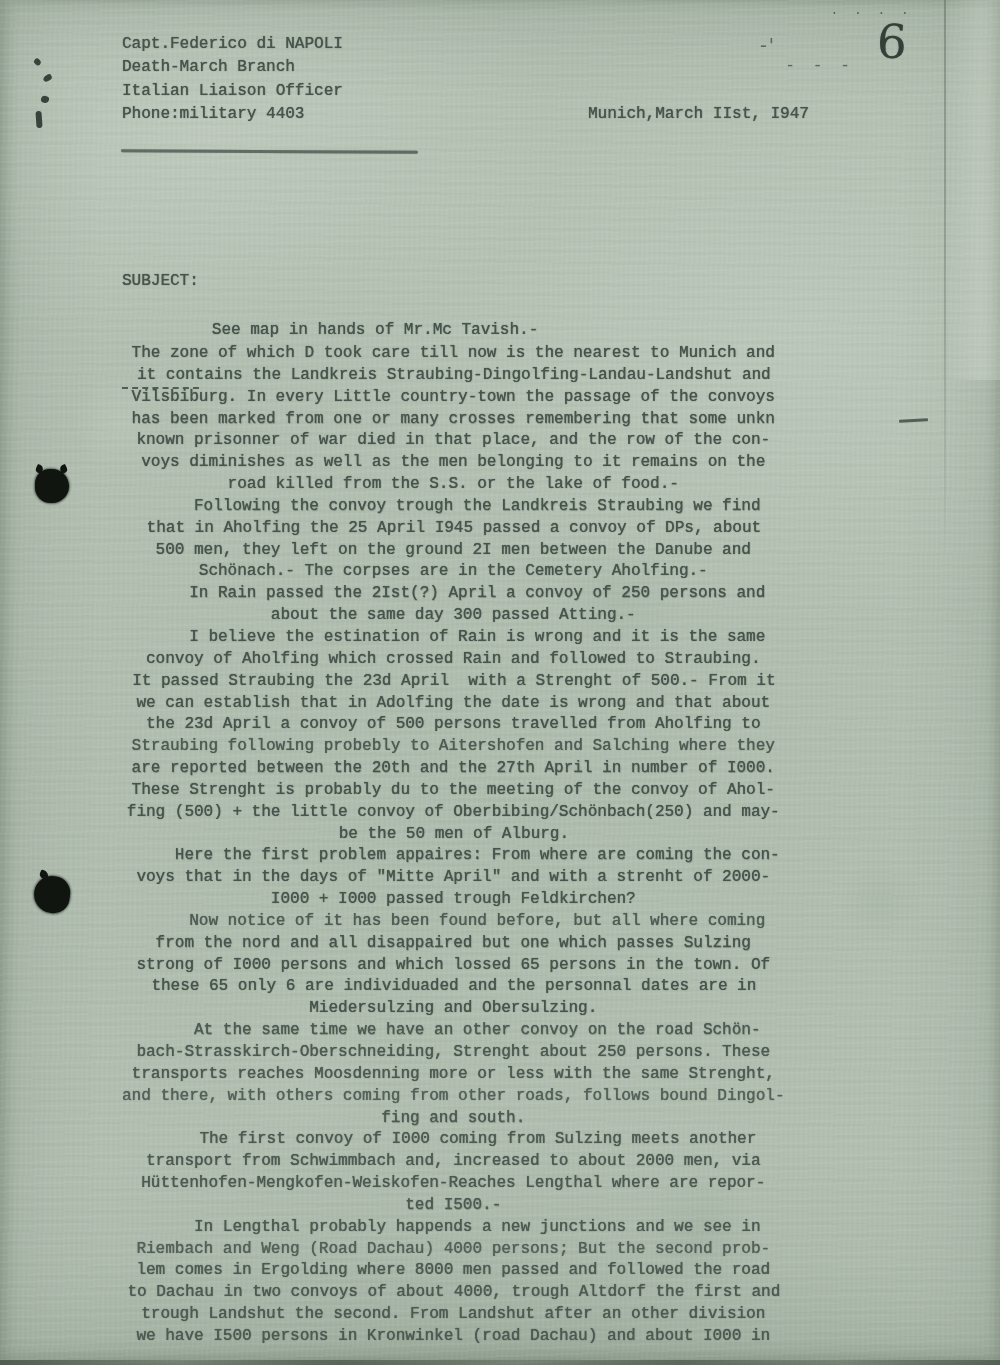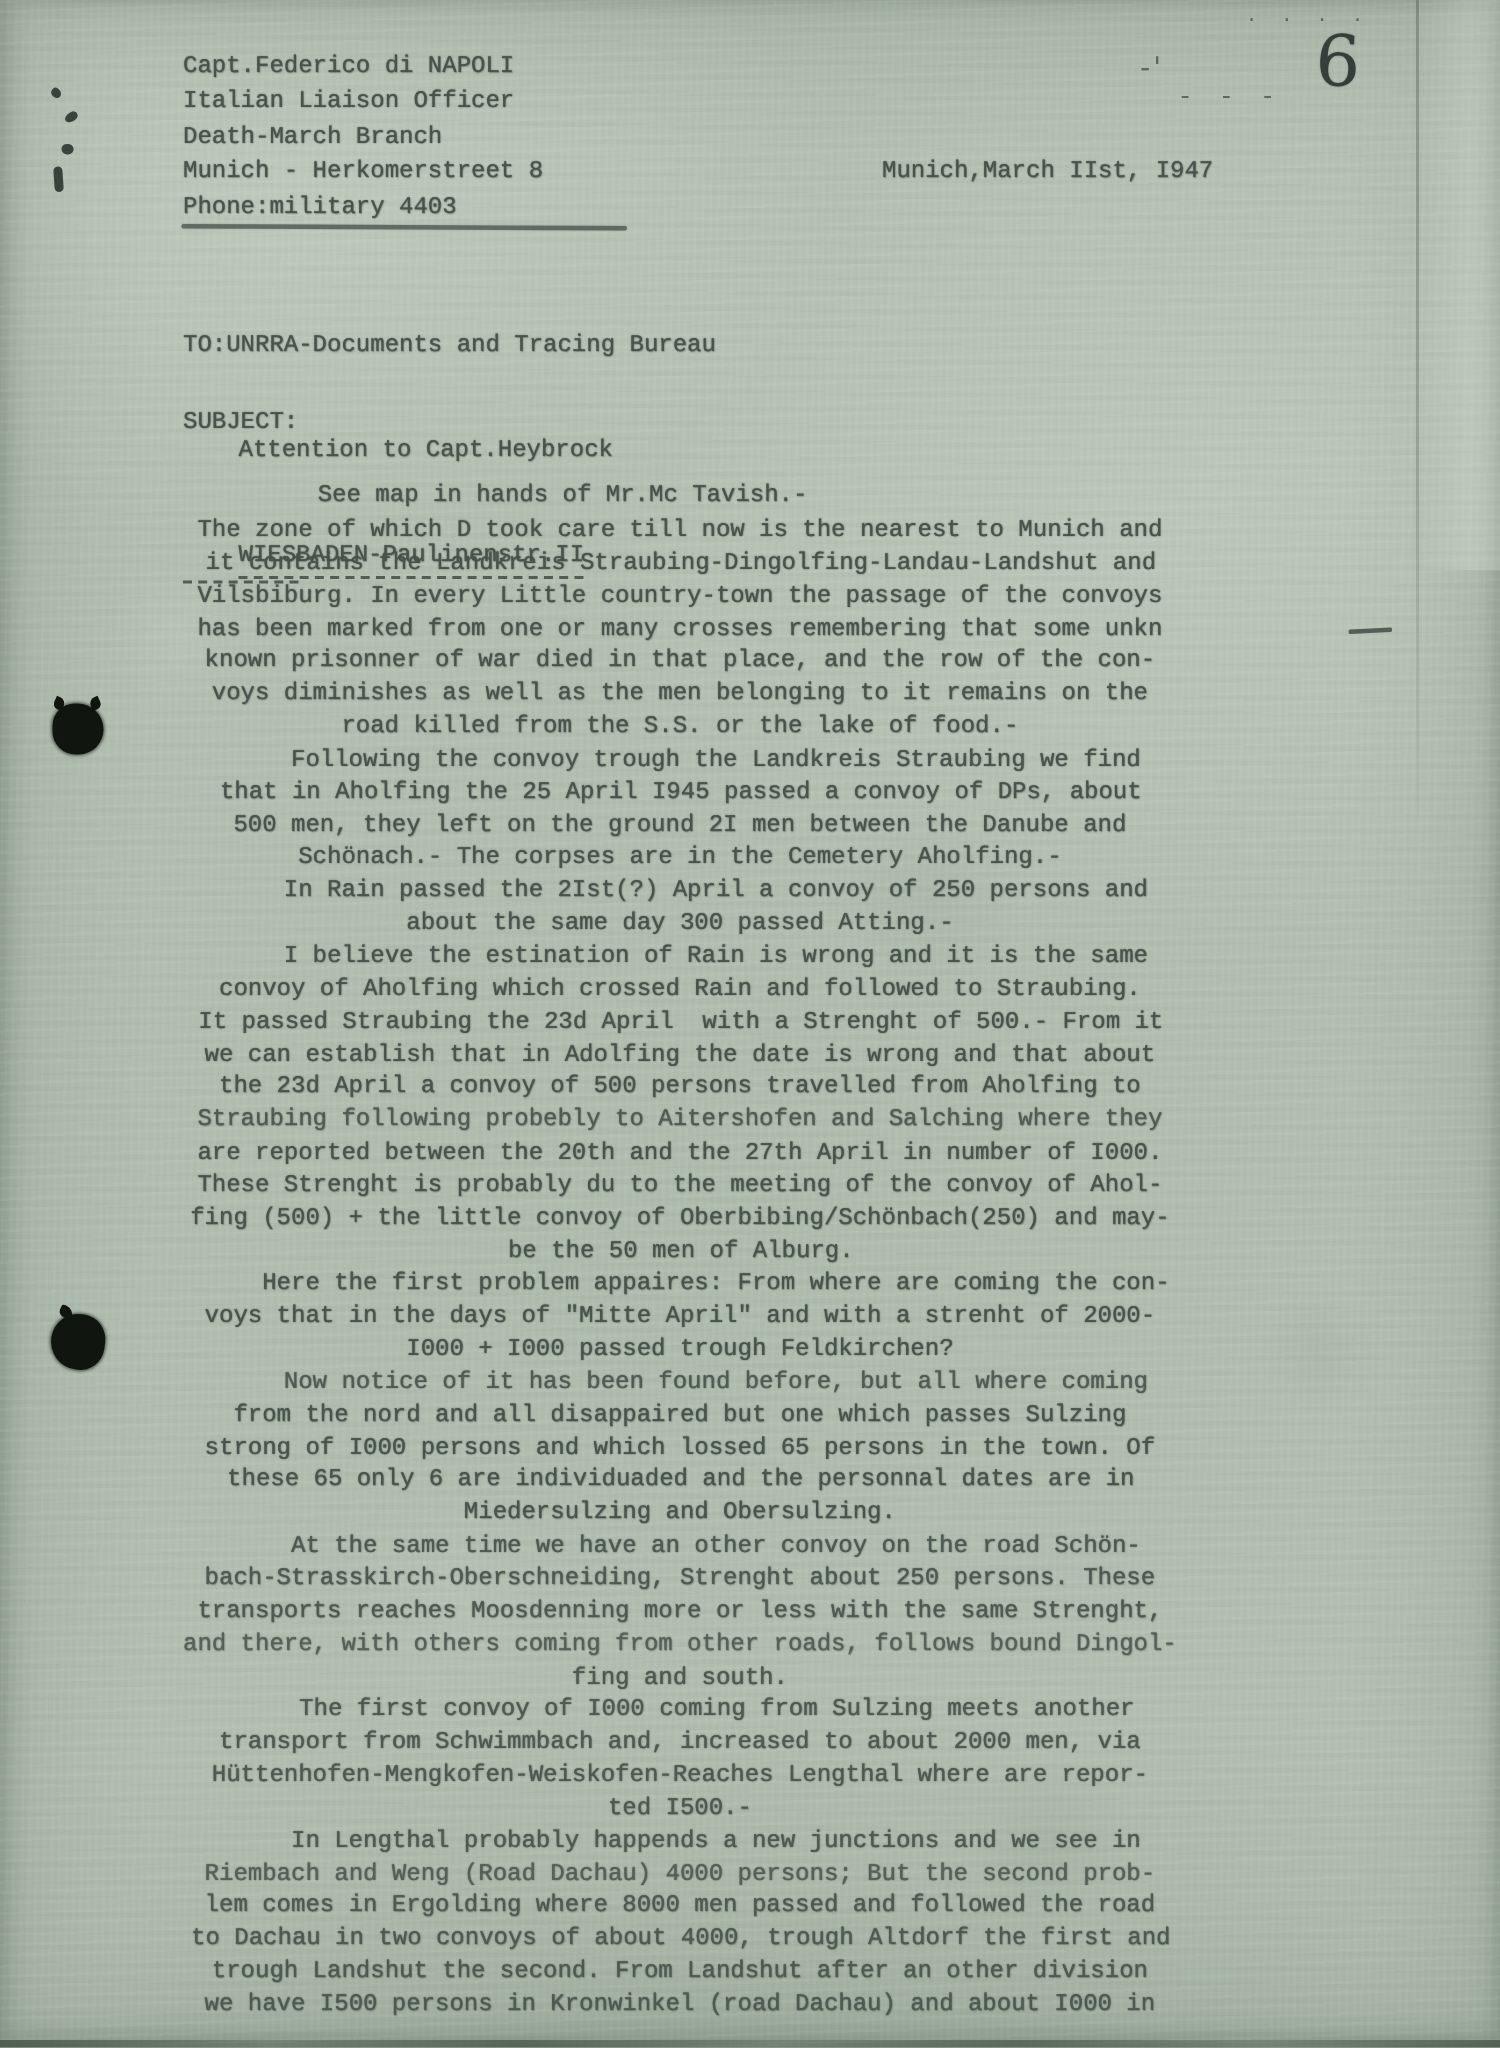--- a/index.html
+++ b/index.html
@@ -129,30 +129,25 @@
 
   <div class="crease"></div>
   <div class="edge-light"></div>
   <div class="bottom-band"></div>
 
   <div class="page-number">6</div>
   <span class="pencil dots">. . . .</span>
   <span class="pencil tick">-'</span>
   <span class="pencil dashes">- - -</span>
 
-  <div class="sender typed"><div class="line">Capt.Federico di NAPOLI</div><div class="line">Italian Liaison Officer</div><div class="line">Death-March Branch</div><div class="line">Munich - Herkomerstreet 8</div><div class="line">Phone:military 4403</div></div>
+  <div class="sender typed"><div class="line">Capt.Federico di NAPOLI</div><div class="line">Death-March Branch</div><div class="line">Italian Liaison Officer</div><div class="line">Phone:military 4403</div></div>
   <div class="phone-underline"></div>
 
   <div class="date typed">Munich,March IIst, I947</div>
 
-  <div class="recipient typed">
-    <div class="line">TO:UNRRA-Documents and Tracing Bureau</div>
-    <div class="line indent">Attention to Capt.Heybrock</div>
-    <div class="line indent"><span class="u-dashed">WIESBADEN-Paulinenstr.II</span></div>
-  </div>
 
   <div class="subject typed">
     <span class="u-dashed">SUBJECT:</span>
     <div class="lines">
       <div class="line">See map in hands of Mr.Mc Tavish.-</div>
     </div>
   </div>
 
   <div class="body typed"><div class="line">The zone of which D took care till now is the nearest to Munich and</div><div class="line">it contains the Landkreis Straubing-Dingolfing-Landau-Landshut and</div><div class="line">Vilsbiburg. In every Little country-town the passage of the convoys</div><div class="line">has been marked from one or many crosses remembering that some unkn</div><div class="line">known prisonner of war died in that place, and the row of the con-</div><div class="line">voys diminishes as well as the men belonging to it remains on the</div><div class="line">road killed from the S.S. or the lake of food.-</div><div class="line">     Following the convoy trough the Landkreis Straubing we find</div><div class="line">that in Aholfing the 25 April I945 passed a convoy of DPs, about</div><div class="line">500 men, they left on the ground 2I men between the Danube and</div><div class="line">Schönach.- The corpses are in the Cemetery Aholfing.-</div><div class="line">     In Rain passed the 2Ist(?) April a convoy of 250 persons and</div><div class="line">about the same day 300 passed Atting.-</div><div class="line">     I believe the estination of Rain is wrong and it is the same</div><div class="line">convoy of Aholfing which crossed Rain and followed to Straubing.</div><div class="line">It passed Straubing the 23d April  with a Strenght of 500.- From it</div><div class="line">we can establish that in Adolfing the date is wrong and that about</div><div class="line">the 23d April a convoy of 500 persons travelled from Aholfing to</div><div class="line">Straubing following probebly to Aitershofen and Salching where they</div><div class="line">are reported between the 20th and the 27th April in number of I000.</div><div class="line">These Strenght is probably du to the meeting of the convoy of Ahol-</div><div class="line">fing (500) + the little convoy of Oberbibing/Schönbach(250) and may-</div><div class="line">be the 50 men of Alburg.</div><div class="line">     Here the first problem appaires: From where are coming the con-</div><div class="line">voys that in the days of "Mitte April" and with a strenht of 2000-</div><div class="line">I000 + I000 passed trough Feldkirchen?</div><div class="line">     Now notice of it has been found before, but all where coming</div><div class="line">from the nord and all disappaired but one which passes Sulzing</div><div class="line">strong of I000 persons and which lossed 65 persons in the town. Of</div><div class="line">these 65 only 6 are individuaded and the personnal dates are in</div><div class="line">Miedersulzing and Obersulzing.</div><div class="line">     At the same time we have an other convoy on the road Schön-</div><div class="line">bach-Strasskirch-Oberschneiding, Strenght about 250 persons. These</div><div class="line">transports reaches Moosdenning more or less with the same Strenght,</div><div class="line">and there, with others coming from other roads, follows bound Dingol-</div><div class="line">fing and south.</div><div class="line">     The first convoy of I000 coming from Sulzing meets another</div><div class="line">transport from Schwimmbach and, increased to about 2000 men, via</div><div class="line">Hüttenhofen-Mengkofen-Weiskofen-Reaches Lengthal where are repor-</div><div class="line">ted I500.-</div><div class="line">     In Lengthal probably happends a new junctions and we see in</div><div class="line">Riembach and Weng (Road Dachau) 4000 persons; But the second prob-</div><div class="line">lem comes in Ergolding where 8000 men passed and followed the road</div><div class="line">to Dachau in two convoys of about 4000, trough Altdorf the first and</div><div class="line">trough Landshut the second. From Landshut after an other division</div><div class="line">we have I500 persons in Kronwinkel (road Dachau) and about I000 in</div></div>
 

